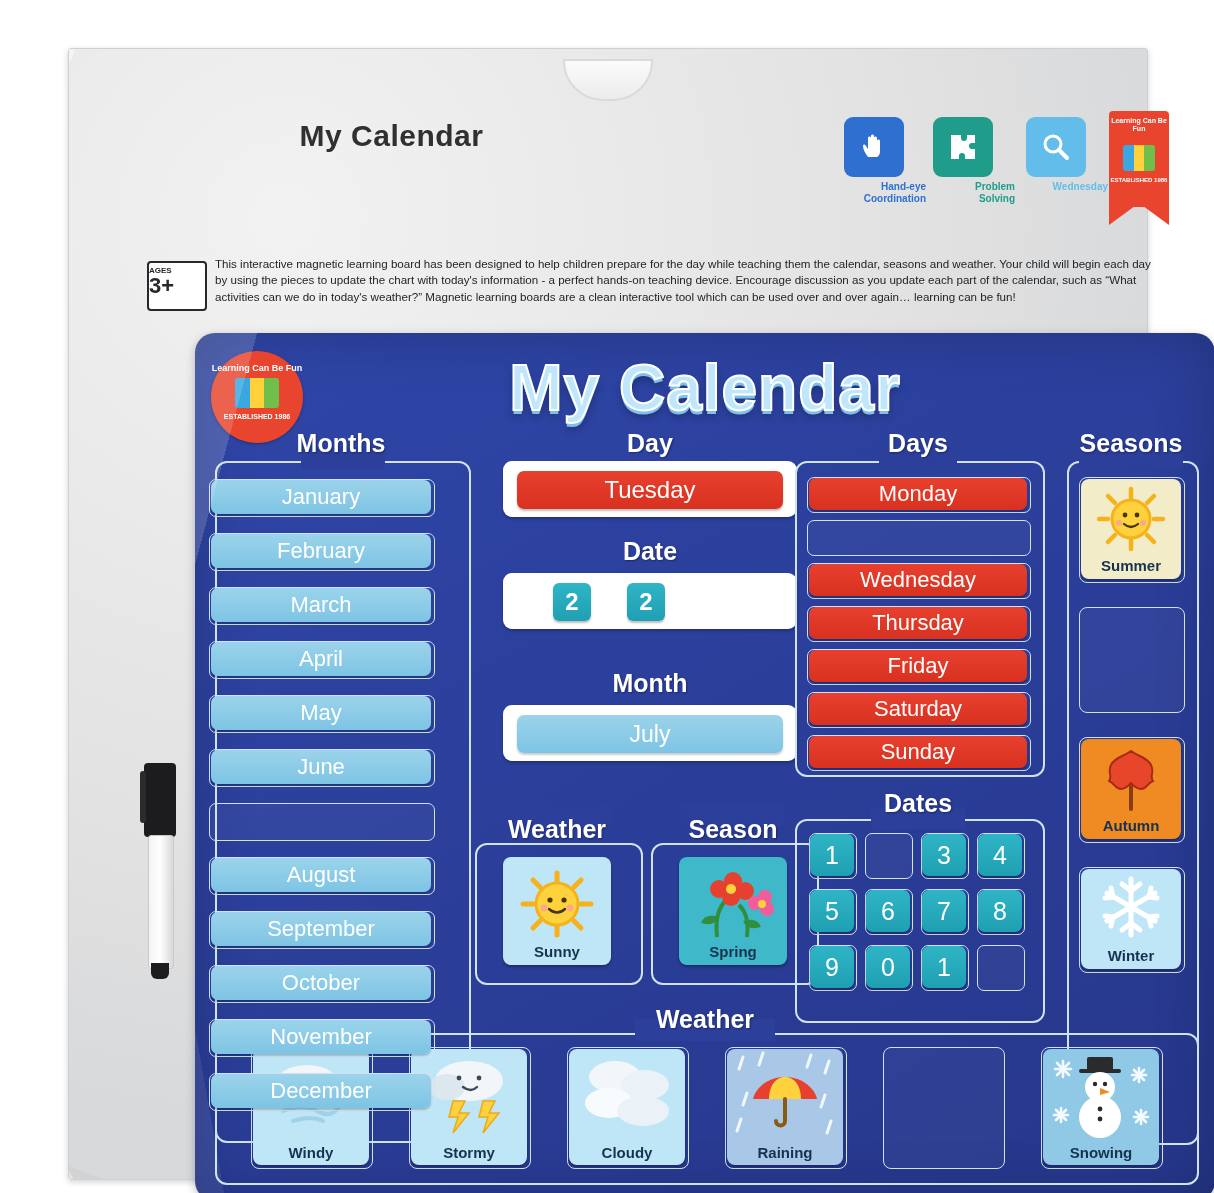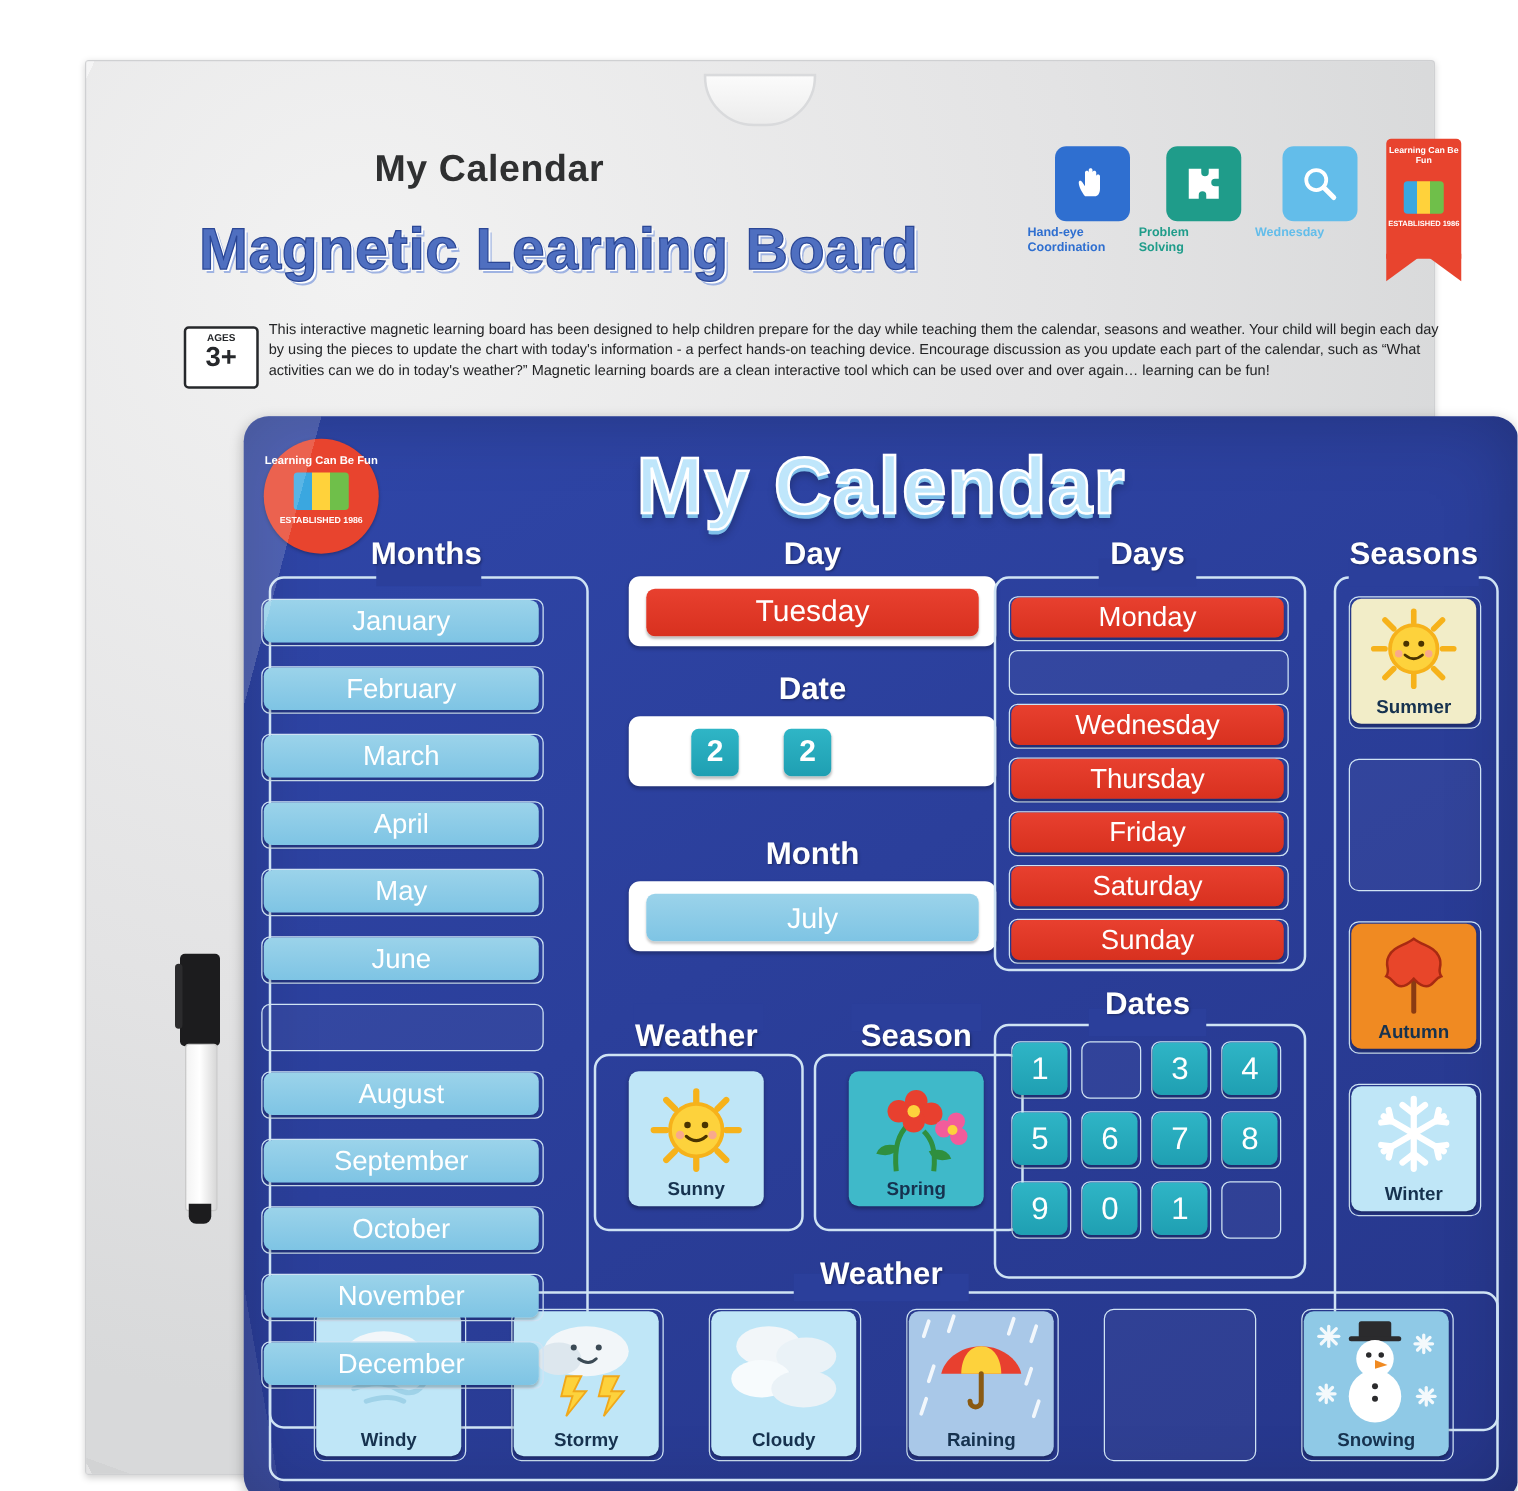--- a/index.html
+++ b/index.html
@@ -29,41 +29,41 @@
      background:linear-gradient(#fbfbfb,#ececec);}
   #title-small{position:absolute;left:0;top:70px;width:645px;text-align:center;
      font-size:30px;font-weight:bold;color:#2f3031;letter-spacing:.5px;}
   #title-big{position:absolute;left:8px;top:122px;width:740px;text-align:center;
      font-size:47px;font-weight:bold;color:#4f6fc0;letter-spacing:.5px;
      -webkit-text-stroke:1px #2b4796;
      text-shadow:2px 2px 0 #ffffff, 3px 3px 0 #9fb3e2;}
 
   .badge{position:absolute;top:68px;width:60px;height:60px;border-radius:9px;
      display:flex;align-items:center;justify-content:center;color:#fff;font-size:26px;}
-  .badge-label{position:absolute;top:132px;width:104px;text-align:left;
+  .badge-label{position:absolute;top:132px;width:104px;text-align:right;
      font-size:10px;font-weight:bold;line-height:1.15;}
   #b1{left:775px;background:#2f6fd0;} #b1l{left:753px;color:#2f6fd0;}
   #b2{left:864px;background:#1f9c8a;} #b2l{left:842px;color:#1f9c8a;}
   #b3{left:957px;background:#63bdea;} #b3l{left:935px;color:#63bdea;}
 
   
   #ribbon{position:absolute;left:1040px;top:62px;width:60px;height:118px;}
   #ribbon .rband{position:absolute;left:0;top:0;width:60px;height:96px;background:#e8442e;
      border-radius:4px 4px 0 0;}
   #ribbon .rtail{position:absolute;left:0;top:92px;width:0;height:0;
      border-left:30px solid #e8442e;border-right:30px solid #e8442e;border-bottom:22px solid transparent;}
   #ribbon .rtxt{position:absolute;left:0;top:6px;width:60px;text-align:center;
      color:#fff;font-size:7px;font-weight:bold;line-height:1.15;}
   #ribbon .rlogo{position:absolute;left:14px;top:34px;width:32px;height:26px;border-radius:3px;
      background:linear-gradient(90deg,#3aa7e0 0 33%,#ffd23b 33% 66%,#6fbf4a 66% 100%);}
   #ribbon .rest{position:absolute;left:0;top:66px;width:60px;text-align:center;color:#fff;font-size:6px;font-weight:bold;}
 
   
   #age{position:absolute;left:78px;top:212px;width:56px;height:46px;background:#fff;
-     border:2px solid #26282b;border-radius:4px;text-align:center;}
+     border:2px solid #26282b;border-radius:4px;text-align:left;}
   #age .a1{font-size:8px;font-weight:bold;color:#26282b;margin-top:3px;}
   #age .a2{font-size:22px;font-weight:bold;color:#26282b;line-height:1;}
 
   
   #blurb{position:absolute;left:146px;top:207px;width:940px;font-size:11.6px;
      color:#232426;line-height:1.42;font-weight:normal;}
 
   
   #pen{position:absolute;left:75px;top:714px;width:32px;height:218px;}
   #pen .cap{position:absolute;left:0;top:0;width:32px;height:74px;background:#1c1c1e;border-radius:4px;}
@@ -179,21 +179,20 @@
   svg{display:block;}
 </style>
 </head>
 <body>
 
 <div id="package">
 
   <div id="header">
     <div id="hang-hole"></div>
     <div id="title-small">My Calendar</div>
-    <div id="title-big">Magnetic Learning Board</div>
 
     <div class="badge" id="b1">
       <svg width="34" height="34" viewBox="0 0 34 34">
           <path d="M11 27c-3-4-5-8-5-11 0-2 2-2 3 0l2 3V8c0-2 3-2 3 0v8V6c0-2 3-2 3 0v10V8c0-2 3-2 3 0v8v-5c0-2 3-2 3 0v10c0 4-2 6-4 6z" fill="#fff"></path>
         </svg>
     </div>
     <div class="badge-label" id="b1l">Hand-eye<br>Coordination</div>
 
     <div class="badge" id="b2">
       <svg width="34" height="34" viewBox="0 0 34 34">

